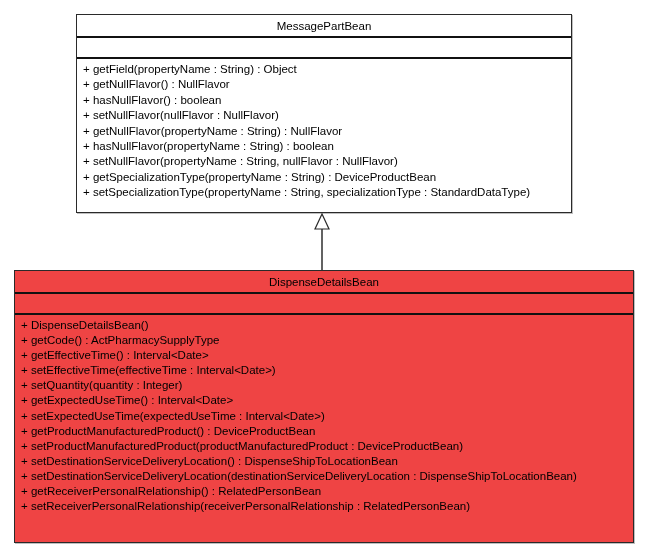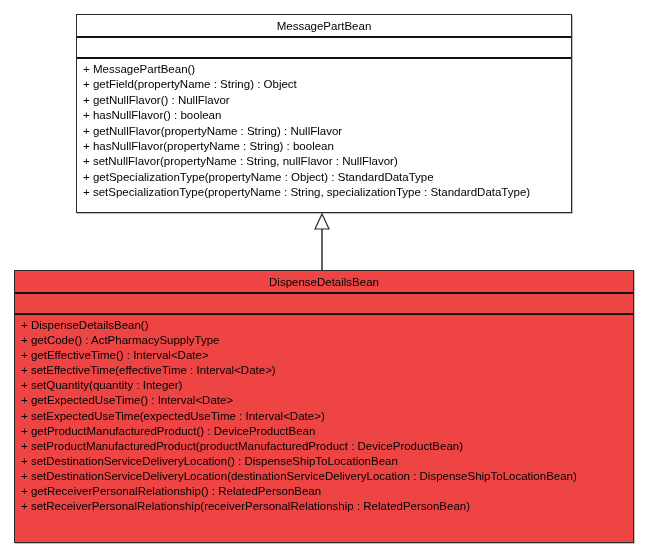--- a/index.html
+++ b/index.html
@@ -62,28 +62,28 @@
 </style>
 </head>
 <body>
 
 <div id="canvas">
 
   <div id="class-messagepartbean" class="uml-class" style="background-color: rgb(255, 255, 255);">
     <div class="uml-title">MessagePartBean</div>
     <div class="uml-attrs"></div>
     <div class="uml-methods">
-        <div class="method-line">+ MessagePartBean()</div>
         <div class="method-line">+ getField(propertyName : String) : Object</div>
         <div class="method-line">+ getNullFlavor() : NullFlavor</div>
         <div class="method-line">+ hasNullFlavor() : boolean</div>
+        <div class="method-line">+ setNullFlavor(nullFlavor : NullFlavor)</div>
         <div class="method-line">+ getNullFlavor(propertyName : String) : NullFlavor</div>
         <div class="method-line">+ hasNullFlavor(propertyName : String) : boolean</div>
         <div class="method-line">+ setNullFlavor(propertyName : String, nullFlavor : NullFlavor)</div>
-        <div class="method-line">+ getSpecializationType(propertyName : Object) : StandardDataType</div>
+        <div class="method-line">+ getSpecializationType(propertyName : String) : DeviceProductBean</div>
         <div class="method-line">+ setSpecializationType(propertyName : String, specializationType : StandardDataType)</div>
       </div>
   </div>
 
   <svg id="generalization-arrow" viewBox="0 0 30 58" xmlns="http://www.w3.org/2000/svg">
     <line x1="14" y1="16" x2="14" y2="58" stroke="#3c3c3c" stroke-width="1.6"></line>
     <polygon points="14,1 7,16 21,16" fill="#ffffff" stroke="#2a2a2a" stroke-width="1.2"></polygon>
   </svg>
 
   <div id="class-dispensedetailsbean" class="uml-class" style="background-color: #ef4444;">

